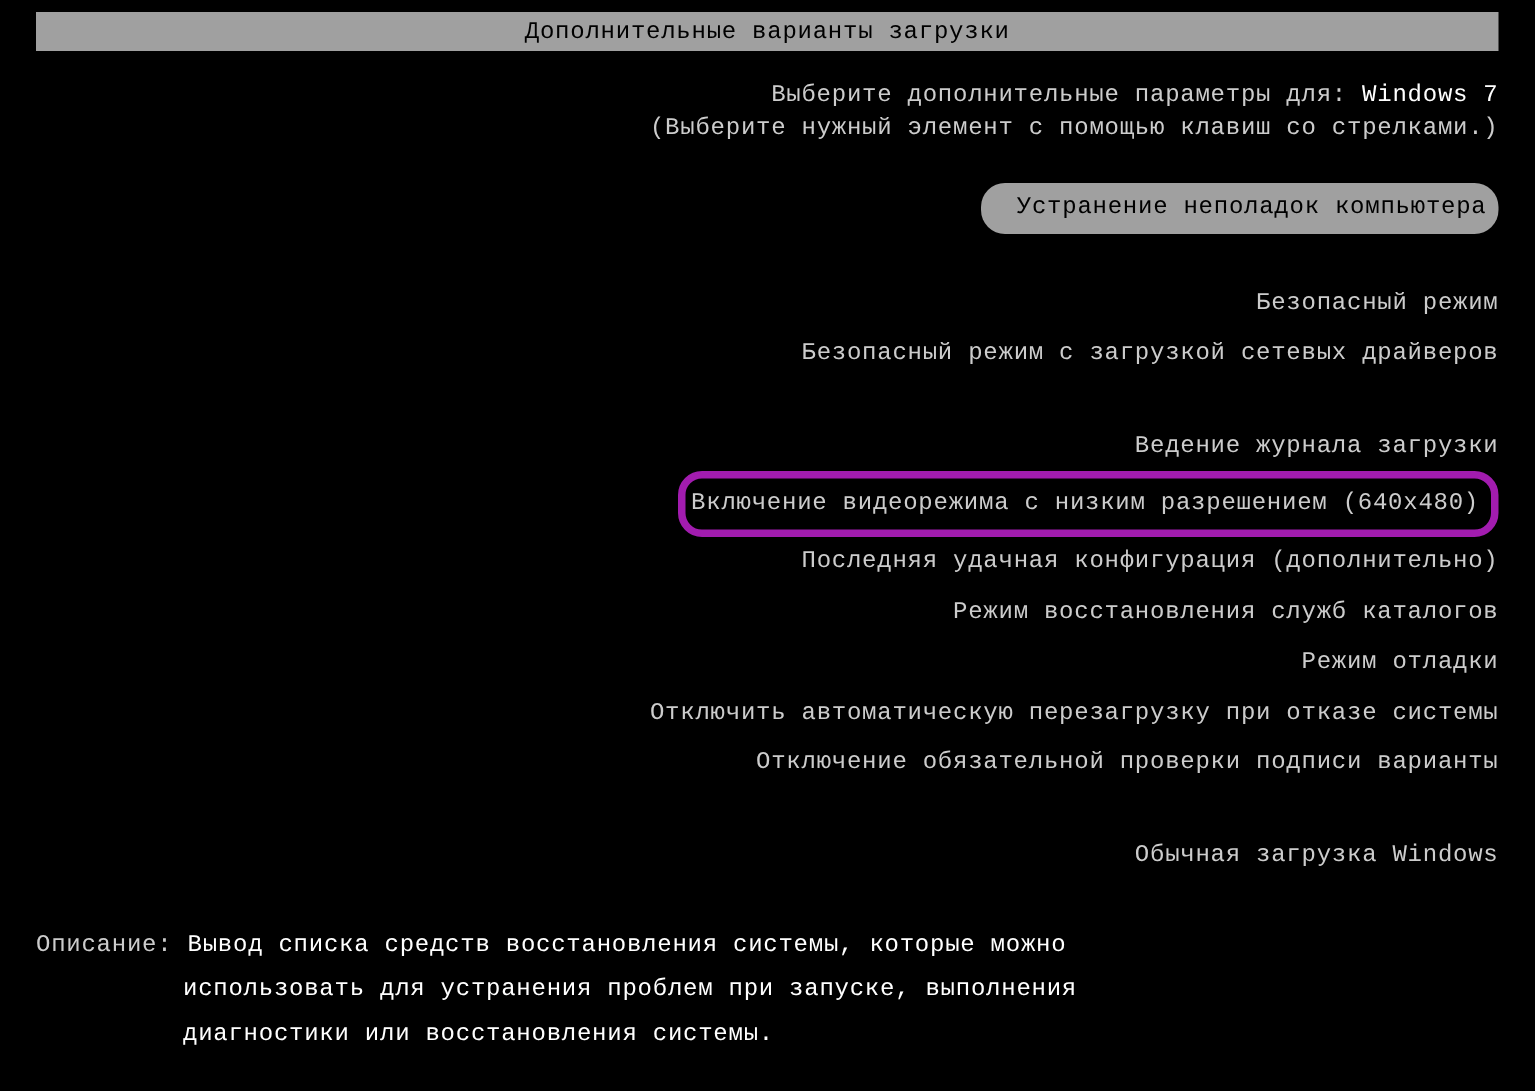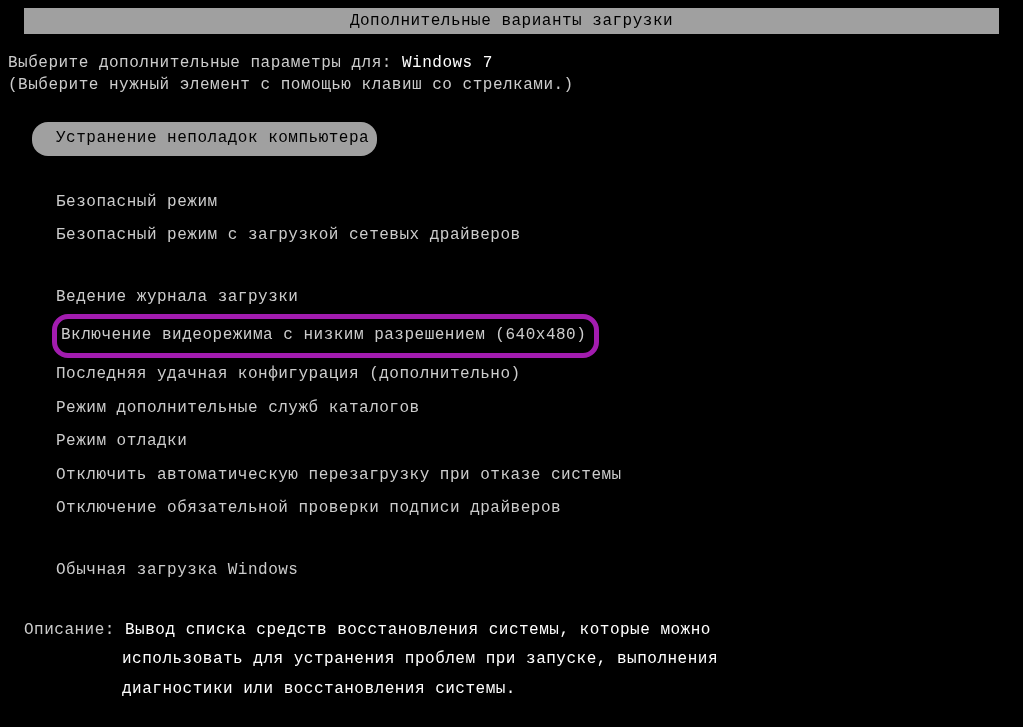--- a/index.html
+++ b/index.html
@@ -20,20 +20,21 @@
     .title-bar {
       background-color: #a0a0a0;
       color: #000000;
       text-align: center;
       padding: 4px 0;
       margin: 8px 24px 0 24px;
       font-weight: normal;
     }
     .content {
       padding: 20px 24px 0 8px;
+      text-align: right;
     }
     .prompt-line {
       margin-bottom: 4px;
     }
     .prompt-label {
       color: #cccccc;
     }
     .os-name {
       color: #ffffff;
     }
@@ -116,24 +117,24 @@
     <div class="menu-item">Безопасный режим</div>
     <div class="menu-item">Безопасный режим с загрузкой сетевых драйверов</div>
 
     <div class="spacer"></div>
 
     <div class="menu-item">Ведение журнала загрузки</div>
     <div class="highlighted-wrapper">
       <div class="menu-item highlighted">Включение видеорежима с низким разрешением (640x480)</div>
     </div>
     <div class="menu-item">Последняя удачная конфигурация (дополнительно)</div>
-    <div class="menu-item">Режим дополнительные служб каталогов</div>
+    <div class="menu-item">Режим восстановления служб каталогов</div>
     <div class="menu-item">Режим отладки</div>
     <div class="menu-item">Отключить автоматическую перезагрузку при отказе системы</div>
-    <div class="menu-item">Отключение обязательной проверки подписи драйверов</div>
+    <div class="menu-item">Отключение обязательной проверки подписи варианты</div>
 
     <div class="spacer"></div>
 
     <div class="menu-item">Обычная загрузка Windows</div>
   </div>
 </div>
 
 <div class="description">
   <div>
     <span class="desc-label">Описание: </span><span class="desc-text">Вывод списка средств восстановления системы, которые можно</span>

